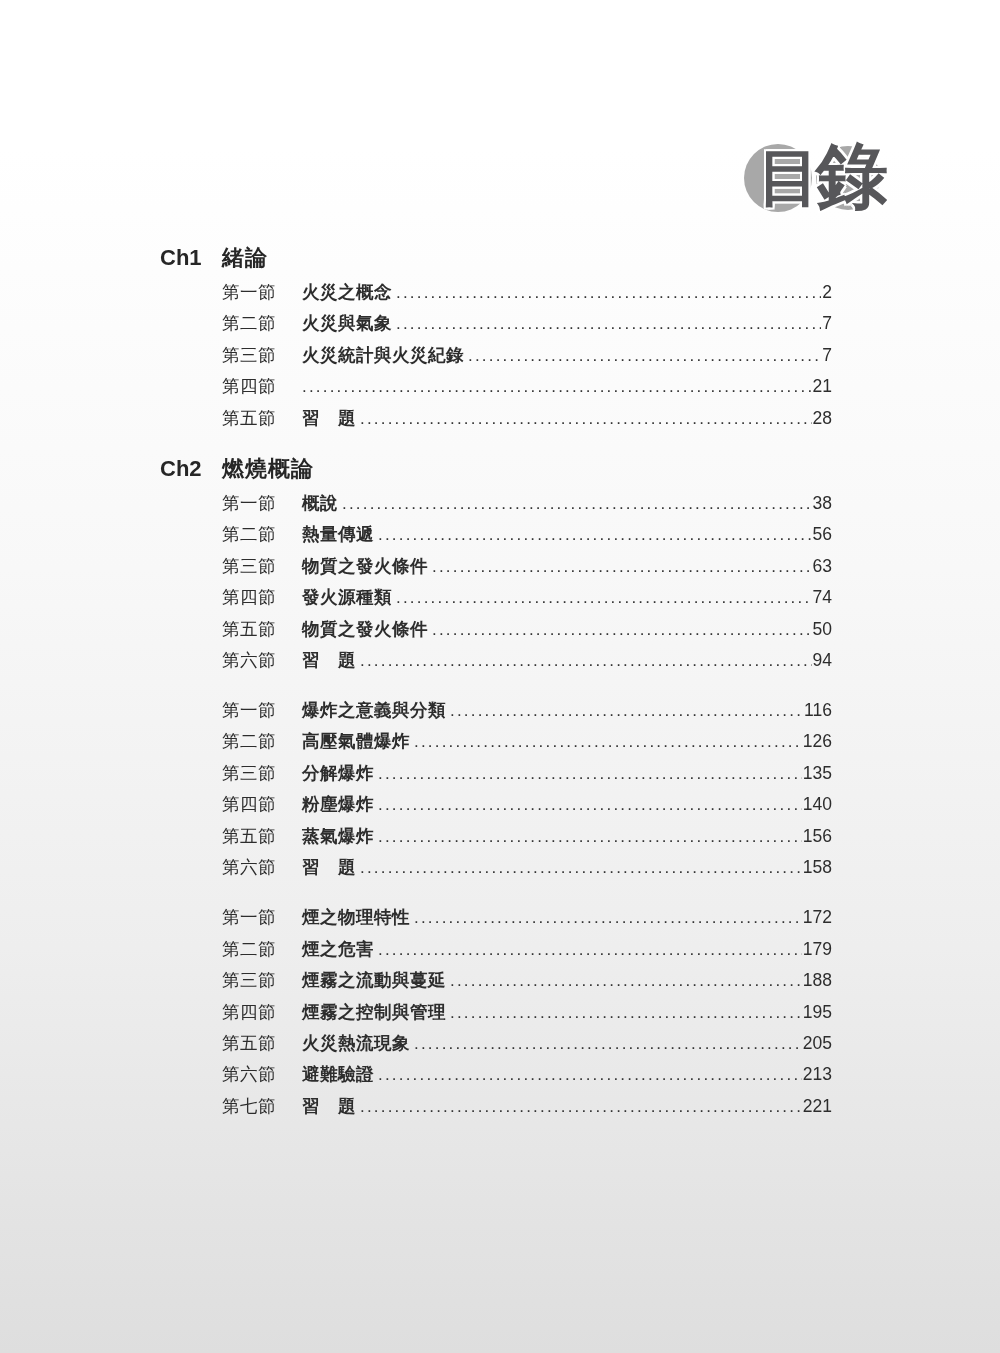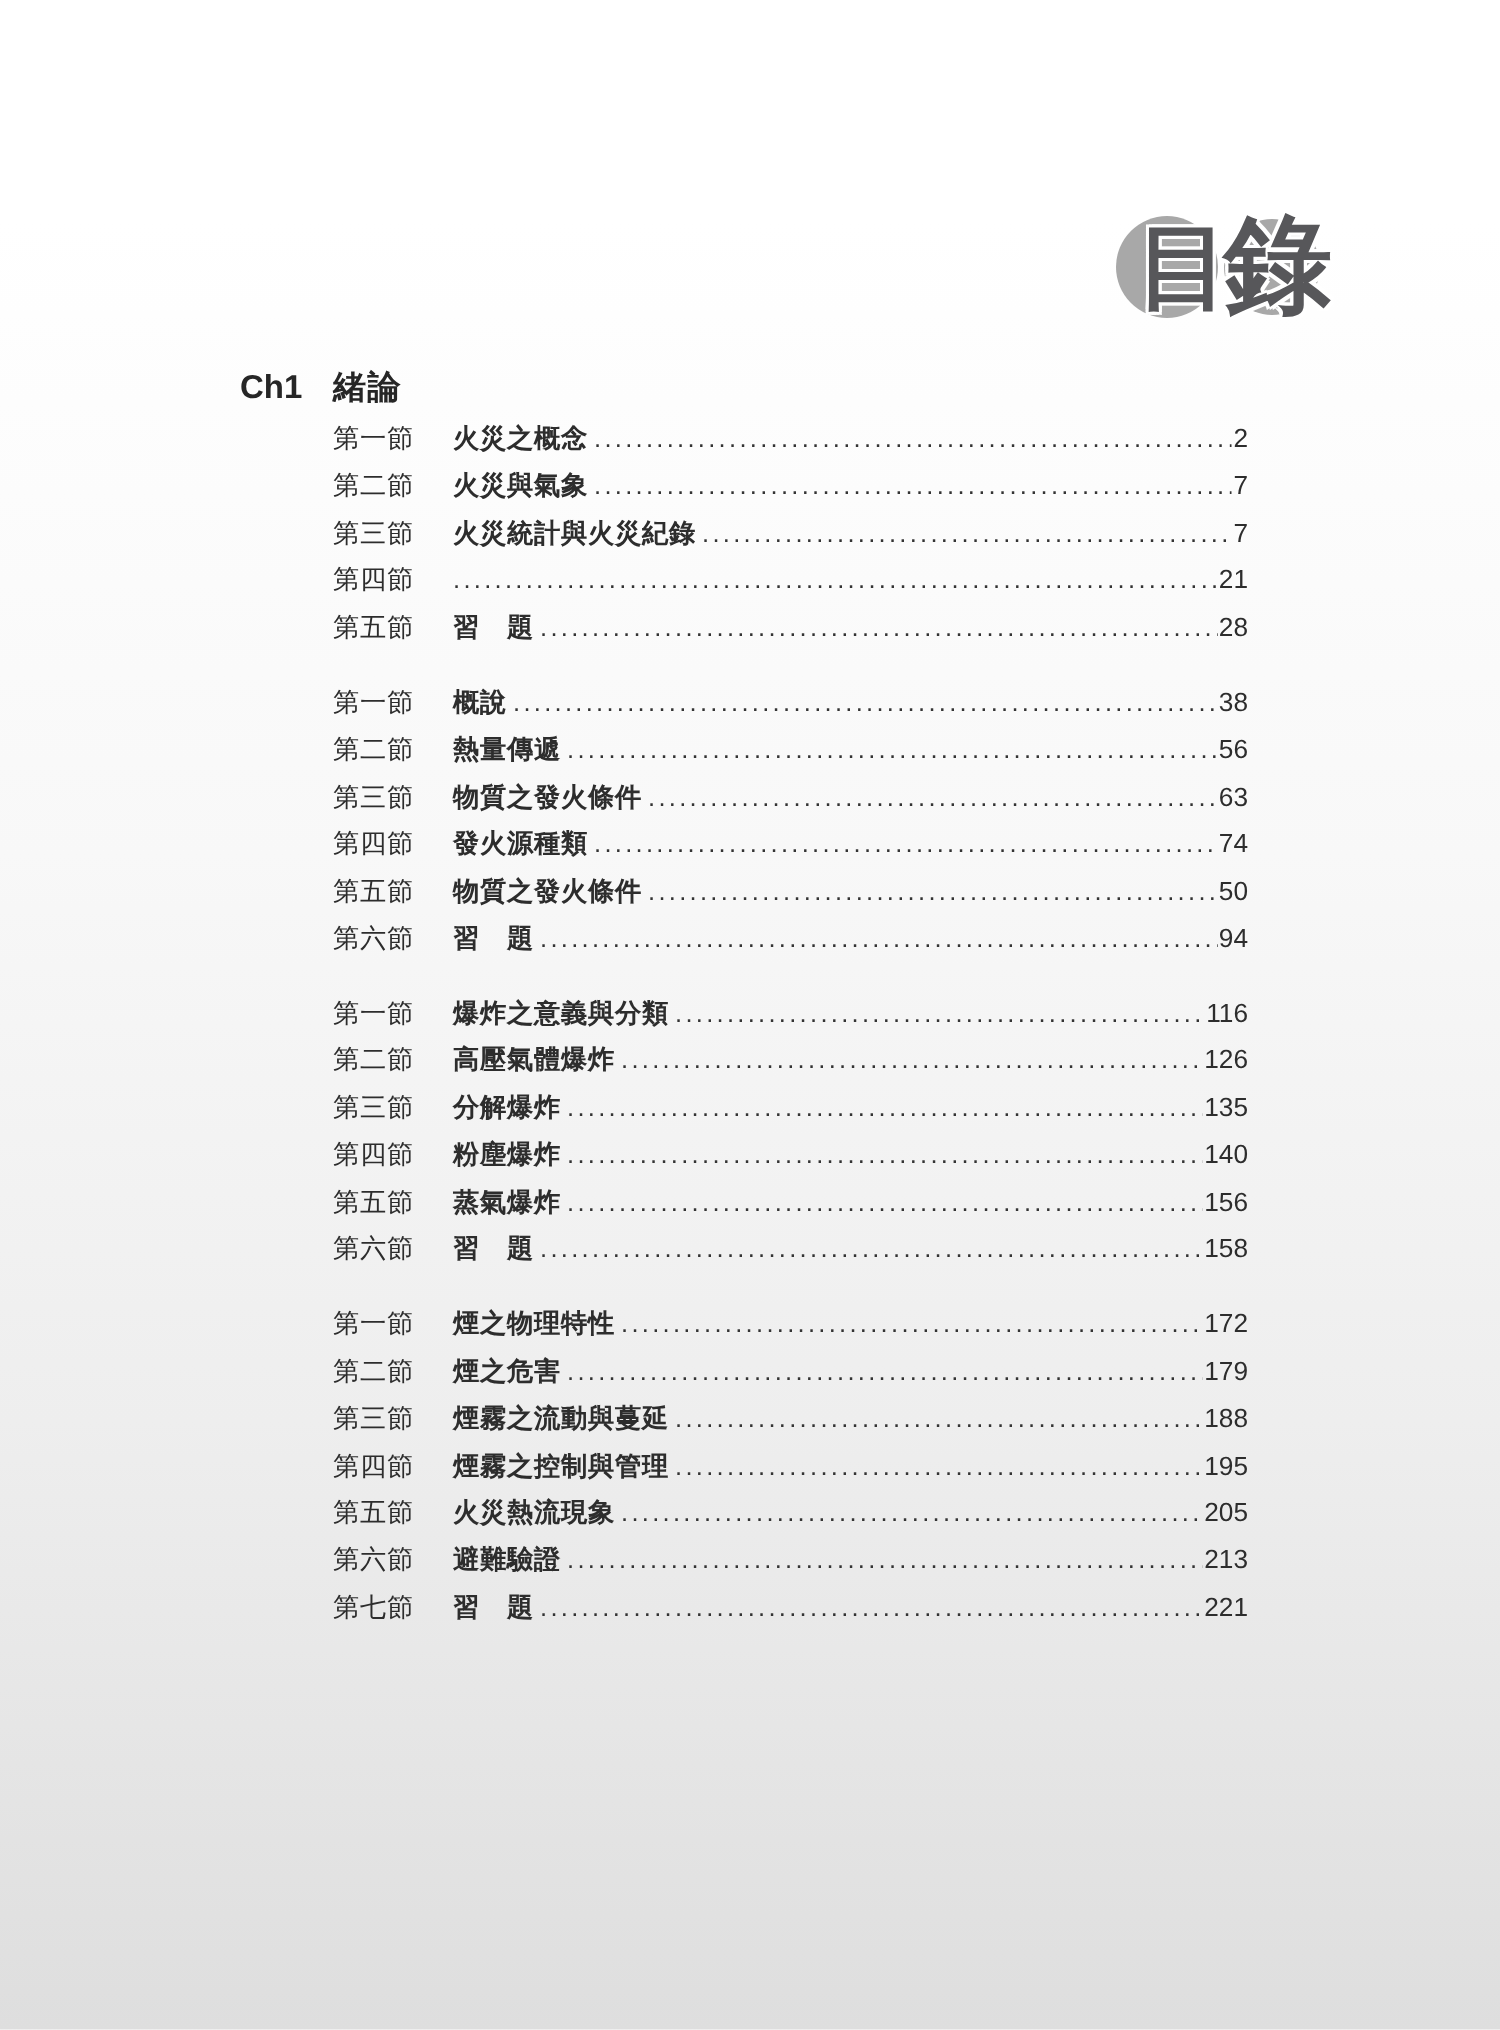--- a/index.html
+++ b/index.html
@@ -137,20 +137,24 @@
   <div class="row">
     <span class="sec-label">第五節</span>
     <span class="sec-title">習　題</span>
     <span class="leader"></span>
     <span class="page-num">28</span>
   </div>
 </div>
   </section>
 
   <section class="chapter">
+    <h2 class="chapter-heading">
+      <span class="ch-num">Ch2</span>
+      <span class="ch-title">燃燒概論</span>
+    </h2>
     <div class="rows">
   <div class="row">
     <span class="sec-label">第一節</span>
     <span class="sec-title">概說</span>
     <span class="leader"></span>
     <span class="page-num">38</span>
   </div>
 
   <div class="row">
     <span class="sec-label">第二節</span>

